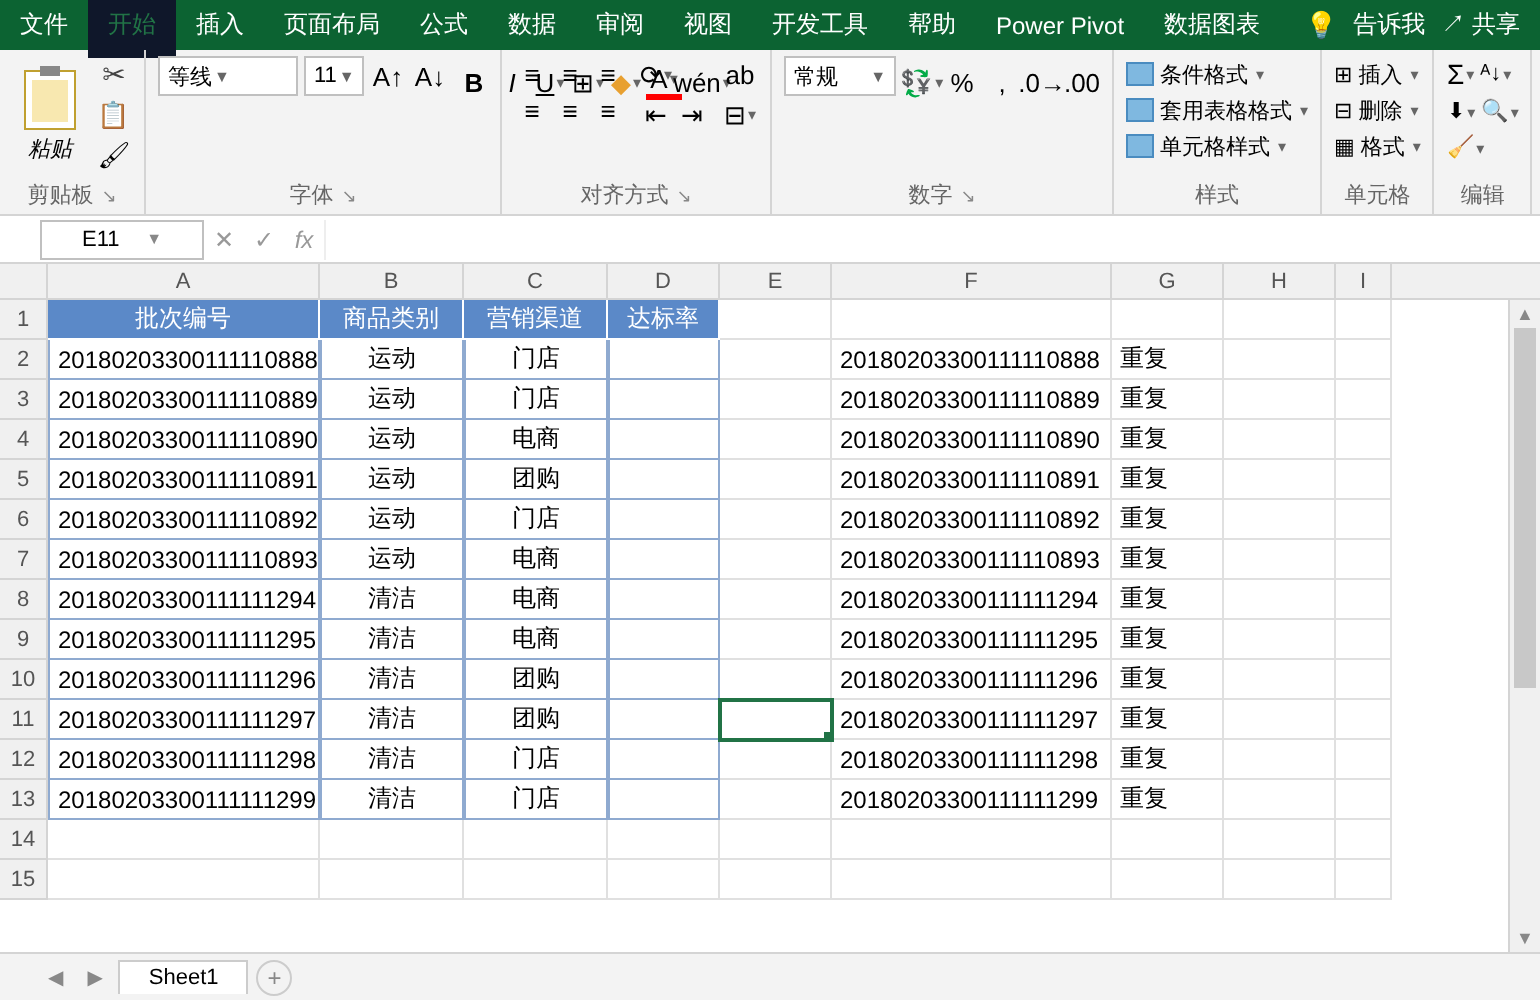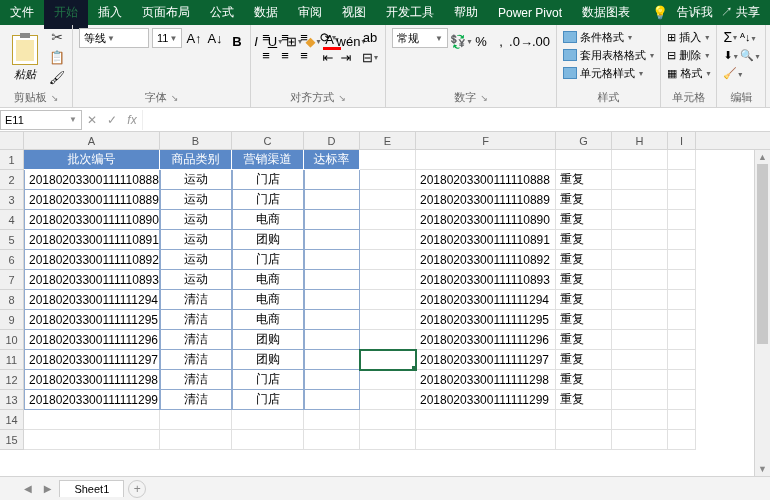--- a/index.html
+++ b/index.html
@@ -40,21 +40,21 @@
 .mini-ic { width: 14px; height: 12px; background: #7fb8e0; border: 1px solid #4a8cc0; }
 
 .cell-list .srow, .edit-list .srow { display: flex; align-items: center; gap: 3px; height: 18px; font-size: 11px; cursor: pointer; }
 .sigma { font-size: 14px; display: flex; align-items: center; }
 
 .cam-ic { width: 28px; height: 20px; background: #6a6a6a; border-radius: 3px; position: relative; margin-top: 6px; }
 .cam-ic::before { content: ""; position: absolute; top: -4px; left: 6px; width: 8px; height: 4px; background: #6a6a6a; }
 .cam-ic::after { content: ""; position: absolute; top: 4px; left: 9px; width: 10px; height: 10px; border-radius: 50%; background: #aaa; }
 
 .fbar { height: 24px; border-bottom: 1px solid #d4d4d4; display: flex; align-items: center; background: #fff; }
-.namebox { width: 82px; height: 20px; border: 1px solid #c0c0c0; margin-left: 0; padding: 0 4px; display: flex; align-items: center; font-size: 11px; }
+.namebox { width: 82px; height: 20px; border: 1px solid #c0c0c0; margin-left: 20px; padding: 0 20px; display: flex; align-items: center; font-size: 11px; }
 .namebox .dd { margin-left: auto; font-size: 8px; color: #888; }
 .fbar .fx-btn { width: 20px; text-align: center; color: #999; cursor: pointer; }
 .fbar .fx { font-style: italic; font-size: 12px; }
 
 .sheet-area { position: relative; height: 344px; overflow: hidden; background: #fff; }
 .colheads { display: flex; height: 18px; background: #f0f0f0; border-bottom: 1px solid #d4d4d4; }
 .corner { width: 24px; border-right: 1px solid #d4d4d4; background: #f0f0f0; }
 .ch { border-right: 1px solid #d4d4d4; text-align: center; font-size: 11px; color: #555; line-height: 18px; }
 .rows { display: flex; }
 .rowheads { width: 24px; background: #f0f0f0; }

